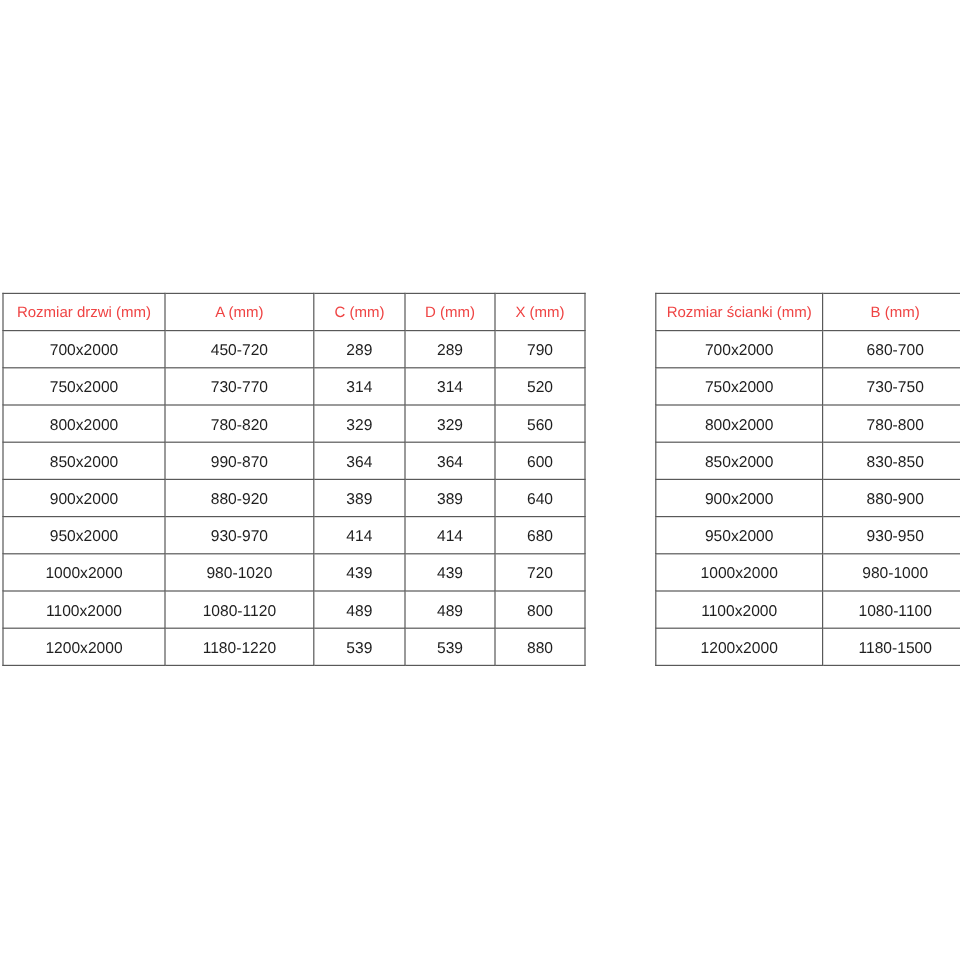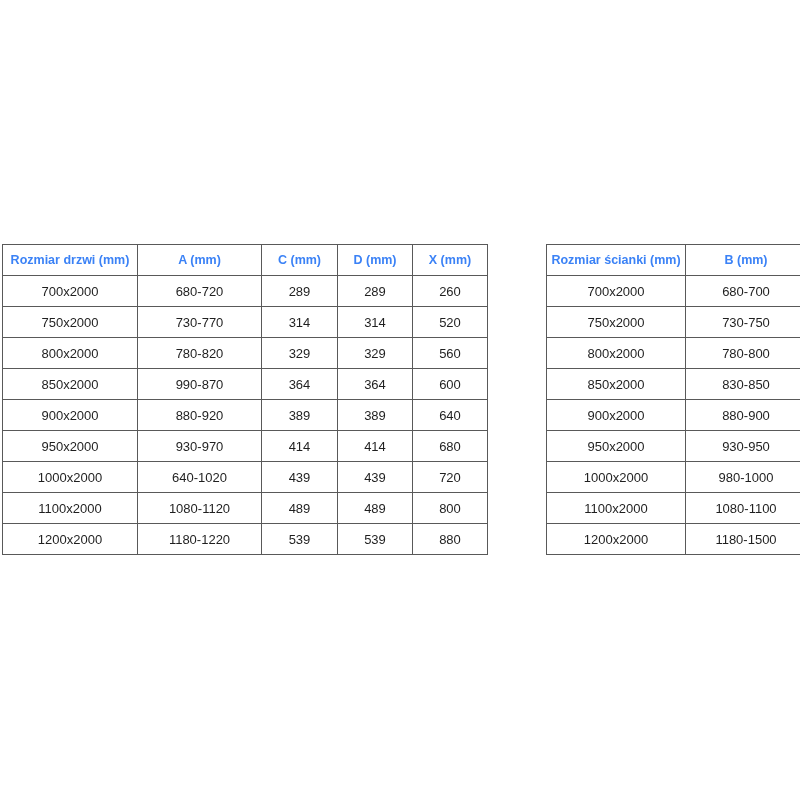--- a/index.html
+++ b/index.html
@@ -29,22 +29,22 @@
     border: 1px solid #595959;
     text-align: center;
     vertical-align: middle;
     height: 30px;
     padding: 0 2px;
     overflow: hidden;
     white-space: nowrap;
   }
   .size-table th {
     font-size: 12.5px;
-    font-weight: bold;
-    color: #3b82f6;
+    font-weight: normal;
+    color: #ef4444;
     margin-top: 24px;
   }
   .size-table td {
     font-size: 13px;
     font-weight: normal;
     color: #1f1f1f;
   }
 </style>
 </head>
 <body>
@@ -62,24 +62,24 @@
         <th>Rozmiar drzwi (mm)</th>
         <th>A (mm)</th>
         <th>C (mm)</th>
         <th>D (mm)</th>
         <th>X (mm)</th>
       </tr>
     </thead>
     <tbody>
       <tr>
         <td>700x2000</td>
-        <td>680-720</td>
+        <td>450-720</td>
         <td>289</td>
         <td>289</td>
-        <td>260</td>
+        <td>790</td>
       </tr>
       <tr>
         <td>750x2000</td>
         <td>730-770</td>
         <td>314</td>
         <td>314</td>
         <td>520</td>
       </tr>
       <tr>
         <td>800x2000</td>
@@ -104,21 +104,21 @@
       </tr>
       <tr>
         <td>950x2000</td>
         <td>930-970</td>
         <td>414</td>
         <td>414</td>
         <td>680</td>
       </tr>
       <tr>
         <td>1000x2000</td>
-        <td>640-1020</td>
+        <td>980-1020</td>
         <td>439</td>
         <td>439</td>
         <td>720</td>
       </tr>
       <tr>
         <td>1100x2000</td>
         <td>1080-1120</td>
         <td>489</td>
         <td>489</td>
         <td>800</td>

